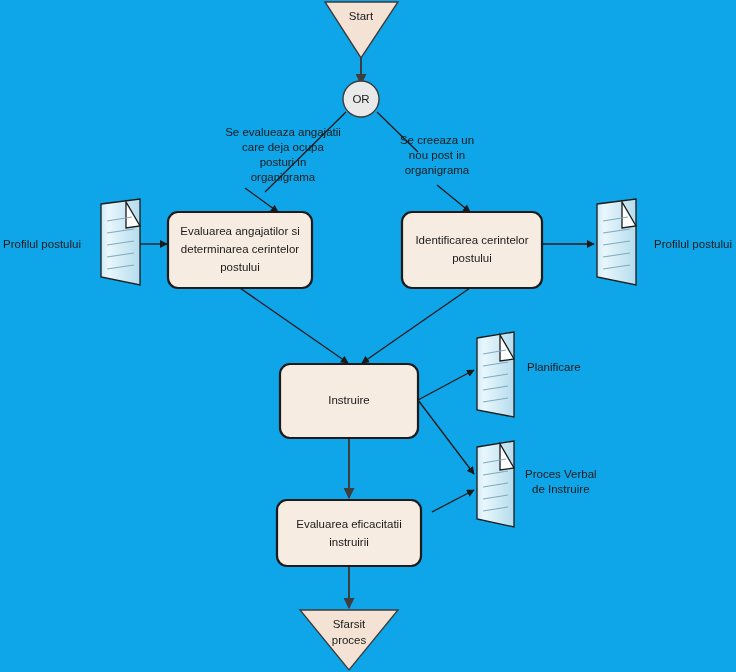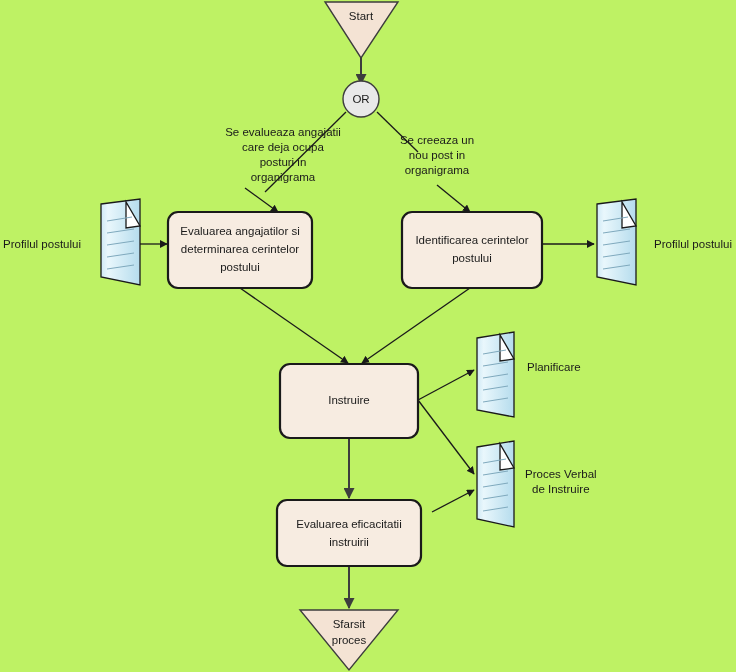--- a/index.html
+++ b/index.html
@@ -10,21 +10,21 @@
   body {
     width: 736px;
     height: 672px;
     font-family: "Liberation Sans", sans-serif;
     overflow: hidden;
   }
   #diagram-root {
     position: relative;
     width: 736px;
     height: 672px;
-    background: #bef264;
+    background: #0ea5e9;
   }
   svg#flowchart {
     display: block;
     width: 736px;
     height: 672px;
   }
   .node-text {
     font-family: "Liberation Sans", sans-serif;
     font-size: 11.5px;
     fill: #1a1a1a;

